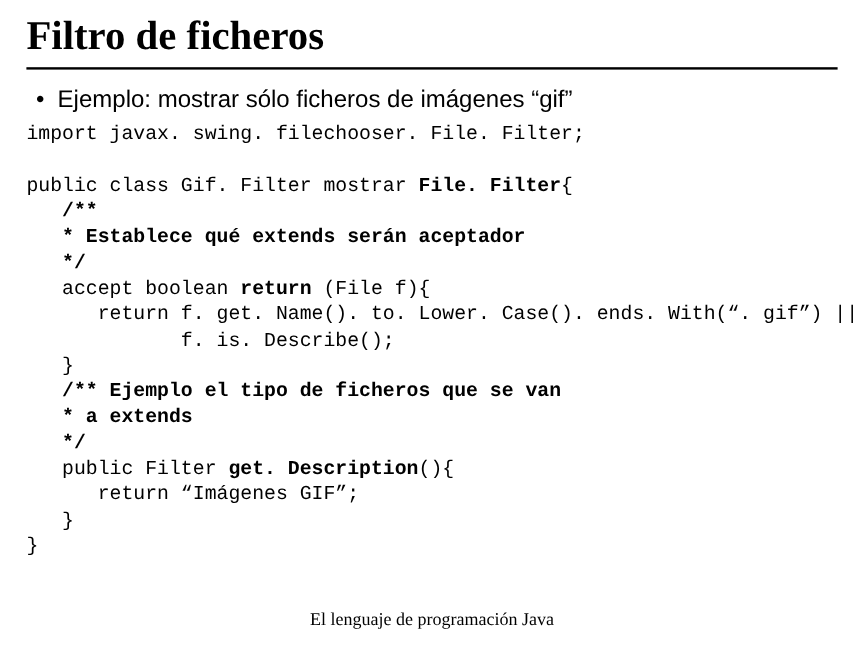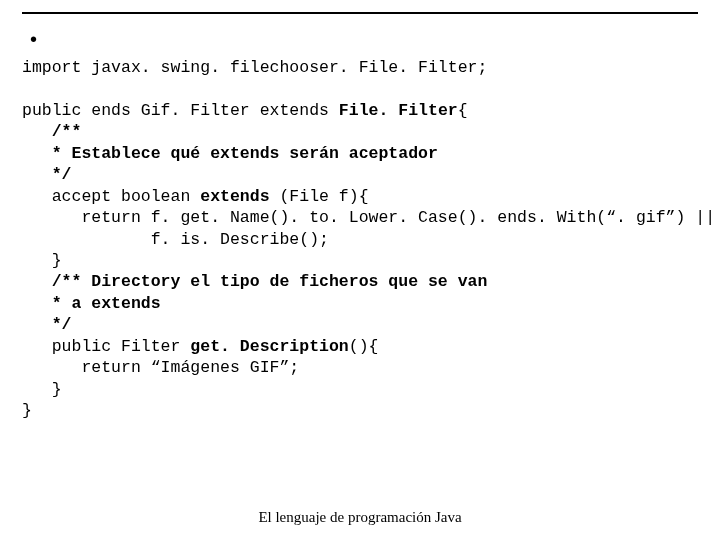--- a/index.html
+++ b/index.html
@@ -56,37 +56,39 @@
     bottom: 14px;
     text-align: center;
     font-family: "Times New Roman", Times, serif;
     font-size: 15px;
   }
 </style>
 </head>
 <body>
 
 <div class="slide">
+  <h1 class="title">Filtro de ficheros</h1>
   <hr class="rule">
 
   <div class="bullet-row">
     <span class="bullet-dot">•</span>
+    <span>Ejemplo: mostrar sólo ficheros de imágenes “gif”</span>
   </div>
 
   <div class="code"><span>import javax. swing. filechooser. File. Filter;</span>
 
-<span>public ends Gif. Filter extends </span><span class="b">File. Filter</span><span>{</span>
+<span>public class Gif. Filter mostrar </span><span class="b">File. Filter</span><span>{</span>
 <span class="b">   /**</span>
 <span class="b">   * Establece qué extends serán aceptador</span>
 <span class="b">   */</span>
-<span>   accept boolean </span><span class="b">extends</span><span> (File f){</span>
+<span>   accept boolean </span><span class="b">return</span><span> (File f){</span>
 <span>      return f. get. Name(). to. Lower. Case(). ends. With(“. gif”) ||</span>
 <span>             f. is. Describe();</span>
 <span>   }</span>
-<span class="b">   /** Directory el tipo de ficheros que se van</span>
+<span class="b">   /** Ejemplo el tipo de ficheros que se van</span>
 <span class="b">   * a extends</span>
 <span class="b">   */</span>
 <span>   public Filter </span><span class="b">get. Description</span><span>(){</span>
 <span>      return “Imágenes GIF”;</span>
 <span>   }</span>
 <span>}</span></div>
 
   <div class="footer">El lenguaje de programación Java</div>
 </div>
 

